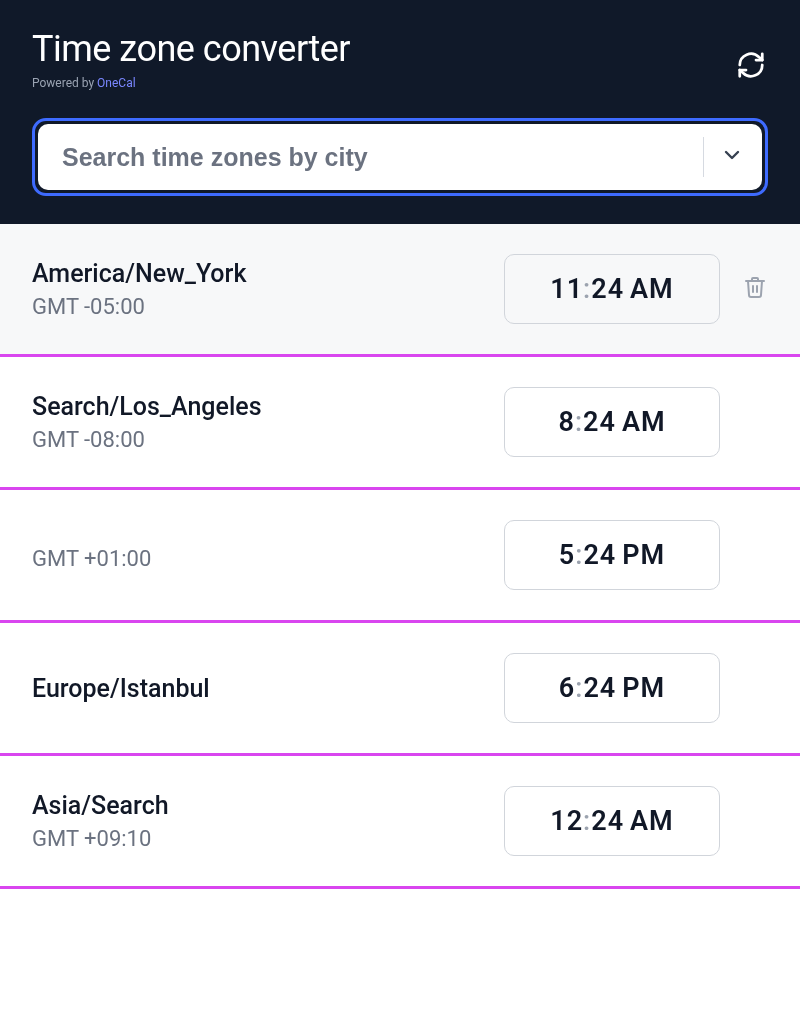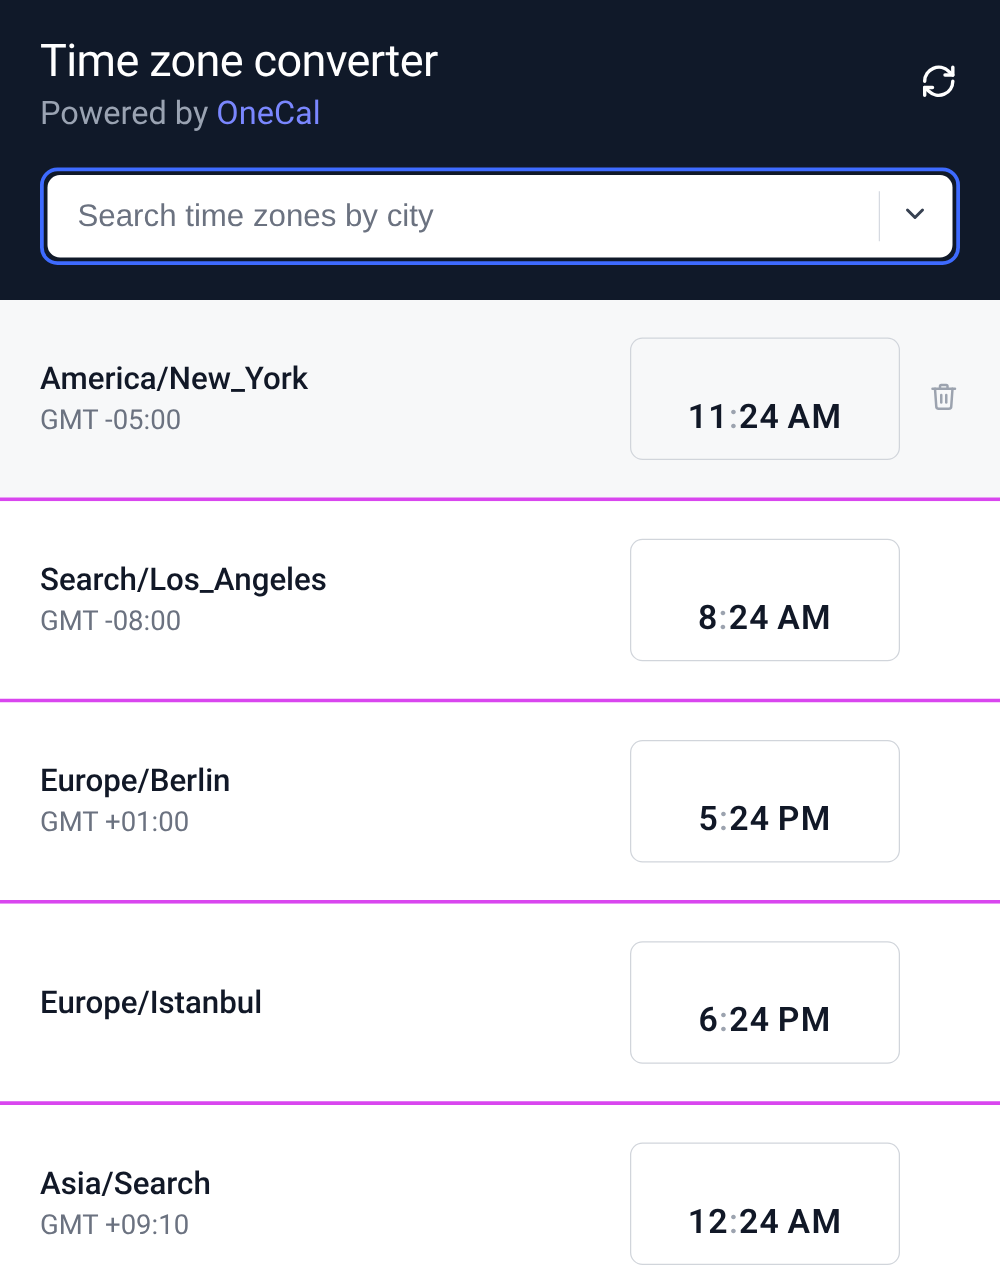--- a/index.html
+++ b/index.html
@@ -25,21 +25,21 @@
   .title-block { }
   .app-title {
     color: #ffffff;
     font-size: 36px;
     font-weight: 400;
     letter-spacing: -0.5px;
   }
   .subtitle {
     margin-top: 6px;
     color: #9aa3b2;
-    font-size: 26px;
+    font-size: 12px;
     font-weight: 400;
   }
   .subtitle a {
     color: #7a87ff;
     text-decoration: none;
   }
   .refresh-btn {
     color: #ffffff;
     width: 34px;
     height: 34px;
@@ -69,20 +69,21 @@
     height: 66px;
     padding: 0 18px 0 24px;
   }
   .search-input {
     flex: 1;
     border: none;
     outline: none;
     font-size: 25px;
     color: #737373;
     background: transparent;
+    font-weight: bold;
   }
   .search-input::placeholder { color: #6b7280; }
   .search-divider {
     width: 1px;
     height: 40px;
     background: #d6dae1;
     margin: 0 16px 0 10px;
   }
   .chevron {
     width: 24px;
@@ -123,21 +124,21 @@
     align-items: baseline;
     gap: 0;
     font-size: 27px;
     font-weight: 600;
     color: #111827;
     min-width: 216px;
     justify-content: center;
     letter-spacing: 1px;
   }
   .time-colon { color: #9ca3af; font-weight: 500; }
-  .time-ampm { margin-left: 6px; margin-top: 28px; }
+  .time-ampm { margin-left: 6px; }
   .trash-btn {
     margin-left: 22px;
     width: 26px;
     height: 26px;
     color: #9ca3af;
     cursor: pointer;
     display:flex;align-items:center;justify-content:center;
   }
   .trash-btn svg { width: 24px; height: 24px; }
   .trash-placeholder {
@@ -219,21 +220,20 @@
       <span>8</span>
       <span class="time-colon">:</span>
       <span>24</span>
       <span class="time-ampm">AM</span>
     </div>
     <div class="trash-placeholder"></div>
   </div>
 
   <div class="tz-row">
     <div class="tz-info">
-      <div class="tz-name">Europe/Berlin</div>
       <div class="tz-offset">GMT +01:00</div>
     </div>
     <div class="time-pill">
       <span>5</span>
       <span class="time-colon">:</span>
       <span>24</span>
       <span class="time-ampm">PM</span>
     </div>
     <div class="trash-placeholder"></div>
   </div>

